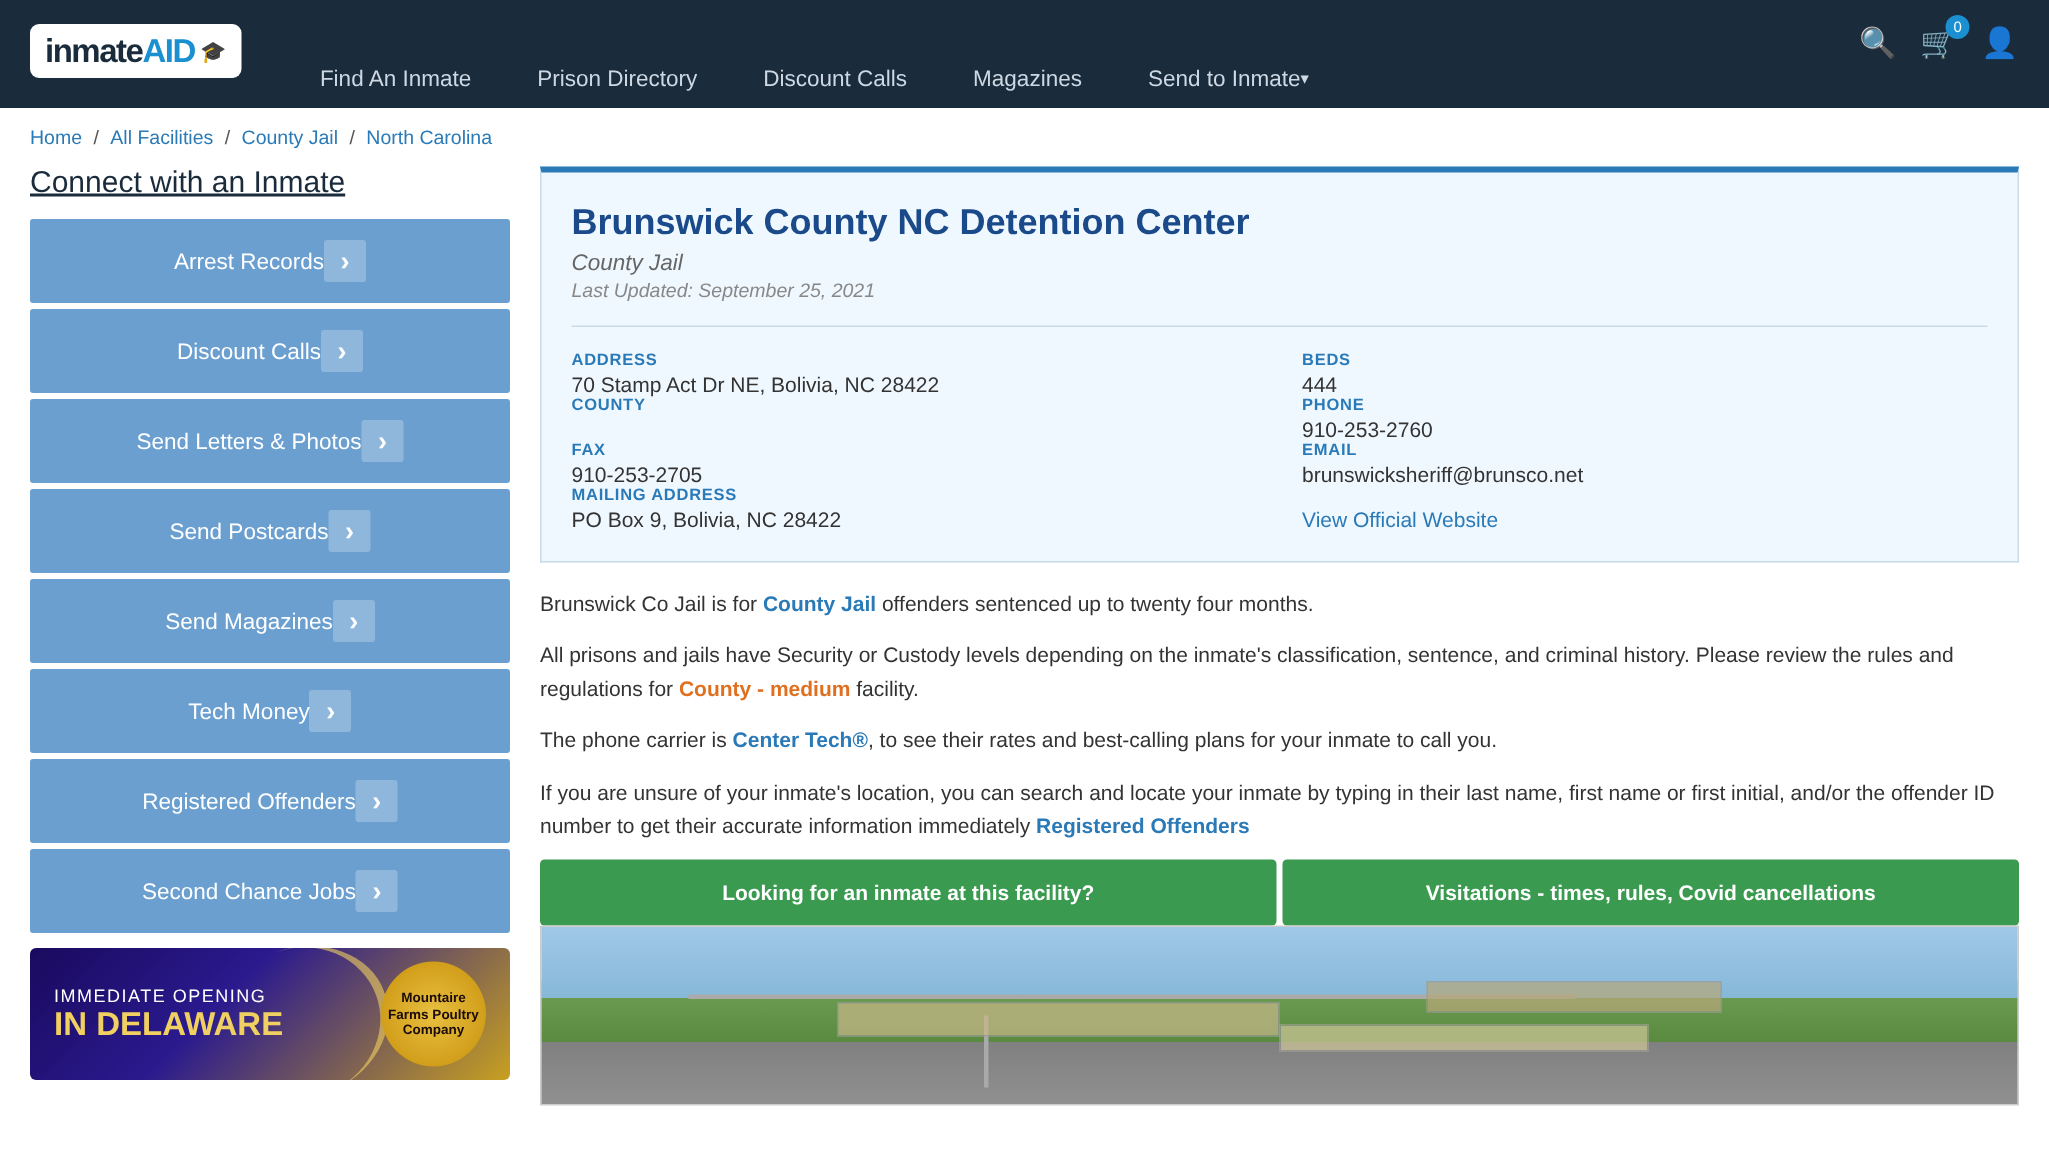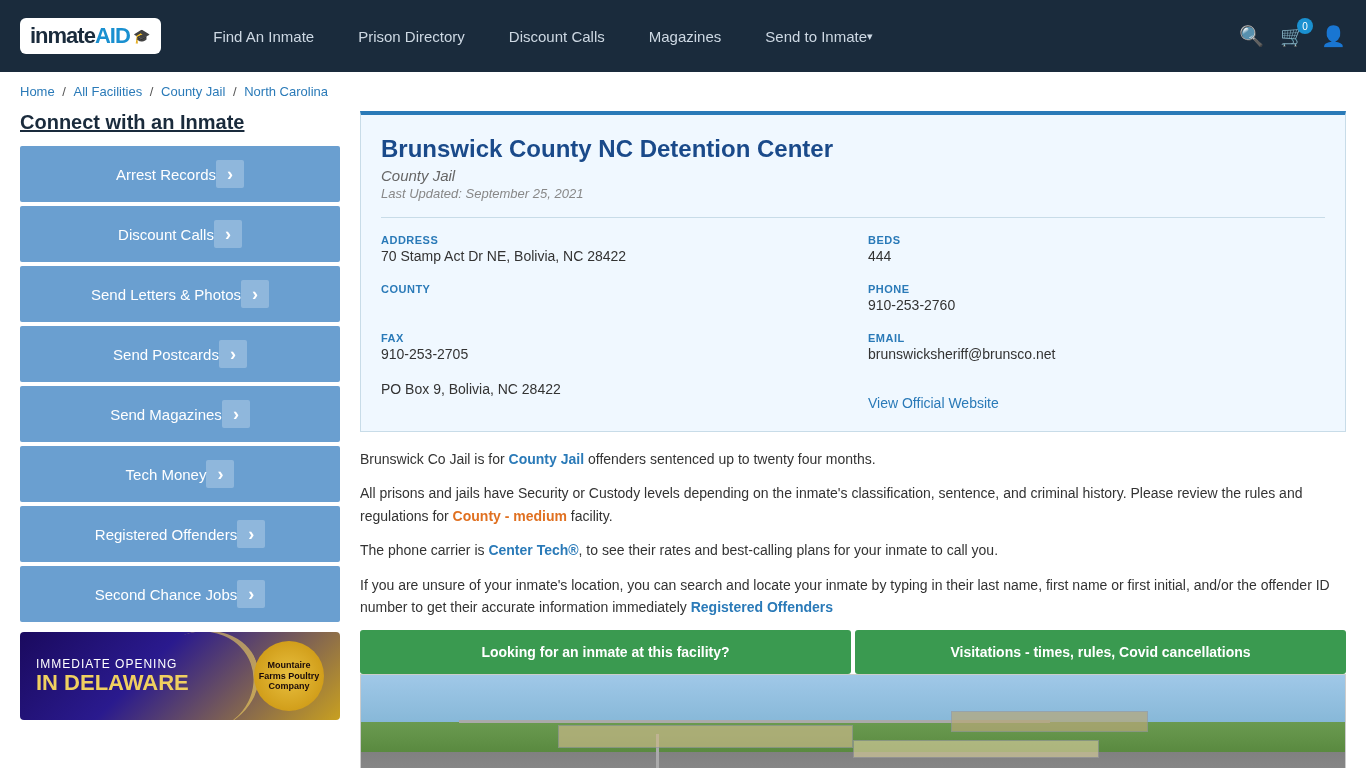--- a/index.html
+++ b/index.html
@@ -2,22 +2,22 @@
 <html><head>
   <meta charset="utf-8">
   <style>
     * { margin: 0; padding: 0; box-sizing: border-box; }
     body { font-family: Arial, sans-serif; font-size: 14px; color: #333; background: #fff; }
 
     
     .navbar {
       background: #1a2b3c;
       display: flex;
-      align-items: center;
-      padding: 4px 20px;
+      align-items: flex-start;
+      padding: 16px 20px;
       height: 72px;
       position: relative;
     }
     .navbar-logo {
       display: flex;
       align-items: center;
       margin-right: 30px;
     }
     .logo-box {
       background: #fff;
@@ -110,21 +110,21 @@
       max-width: 1366px;
     }
 
     
     .sidebar {
       width: 320px;
       flex-shrink: 0;
     }
     .sidebar-title {
       font-size: 20px;
-      font-weight: bold;
+      font-weight: normal;
       color: #1a2b3c;
       text-decoration: underline;
       margin-bottom: 12px;
     }
     .sidebar-menu {
       display: flex;
       flex-direction: column;
       gap: 4px;
     }
     .sidebar-item {
@@ -243,21 +243,21 @@
       font-size: 13px;
       color: #888;
       font-style: italic;
       margin-bottom: 16px;
     }
 
     
     .info-grid {
       display: grid;
       grid-template-columns: 1fr 1fr;
-      gap: 19px 30px;
+      gap: 0 30px;
       border-top: 1px solid #c8dce8;
       padding-top: 16px;
     }
     .info-block { }
     .info-label {
       font-size: 11px;
       font-weight: bold;
       color: #2a7ab8;
       text-transform: uppercase;
       letter-spacing: 0.5px;
@@ -441,20 +441,21 @@
         </div>
         <div class="info-block">
           <div class="info-label">FAX</div>
           <div class="info-value">910-253-2705</div>
         </div>
         <div class="info-block">
           <div class="info-label">EMAIL</div>
           <div class="info-value">brunswicksheriff@brunsco.net</div>
         </div>
         <div class="info-block">
+          <div class="info-label">MAILING ADDRESS</div>
           <div class="info-value">PO Box 9, Bolivia, NC 28422</div>
         </div>
         <div class="info-block">
           <div class="info-label">&nbsp;</div>
           <a class="info-link" href="#">View Official Website</a>
         </div>
       </div>
     </div>
 
     <div class="description">

